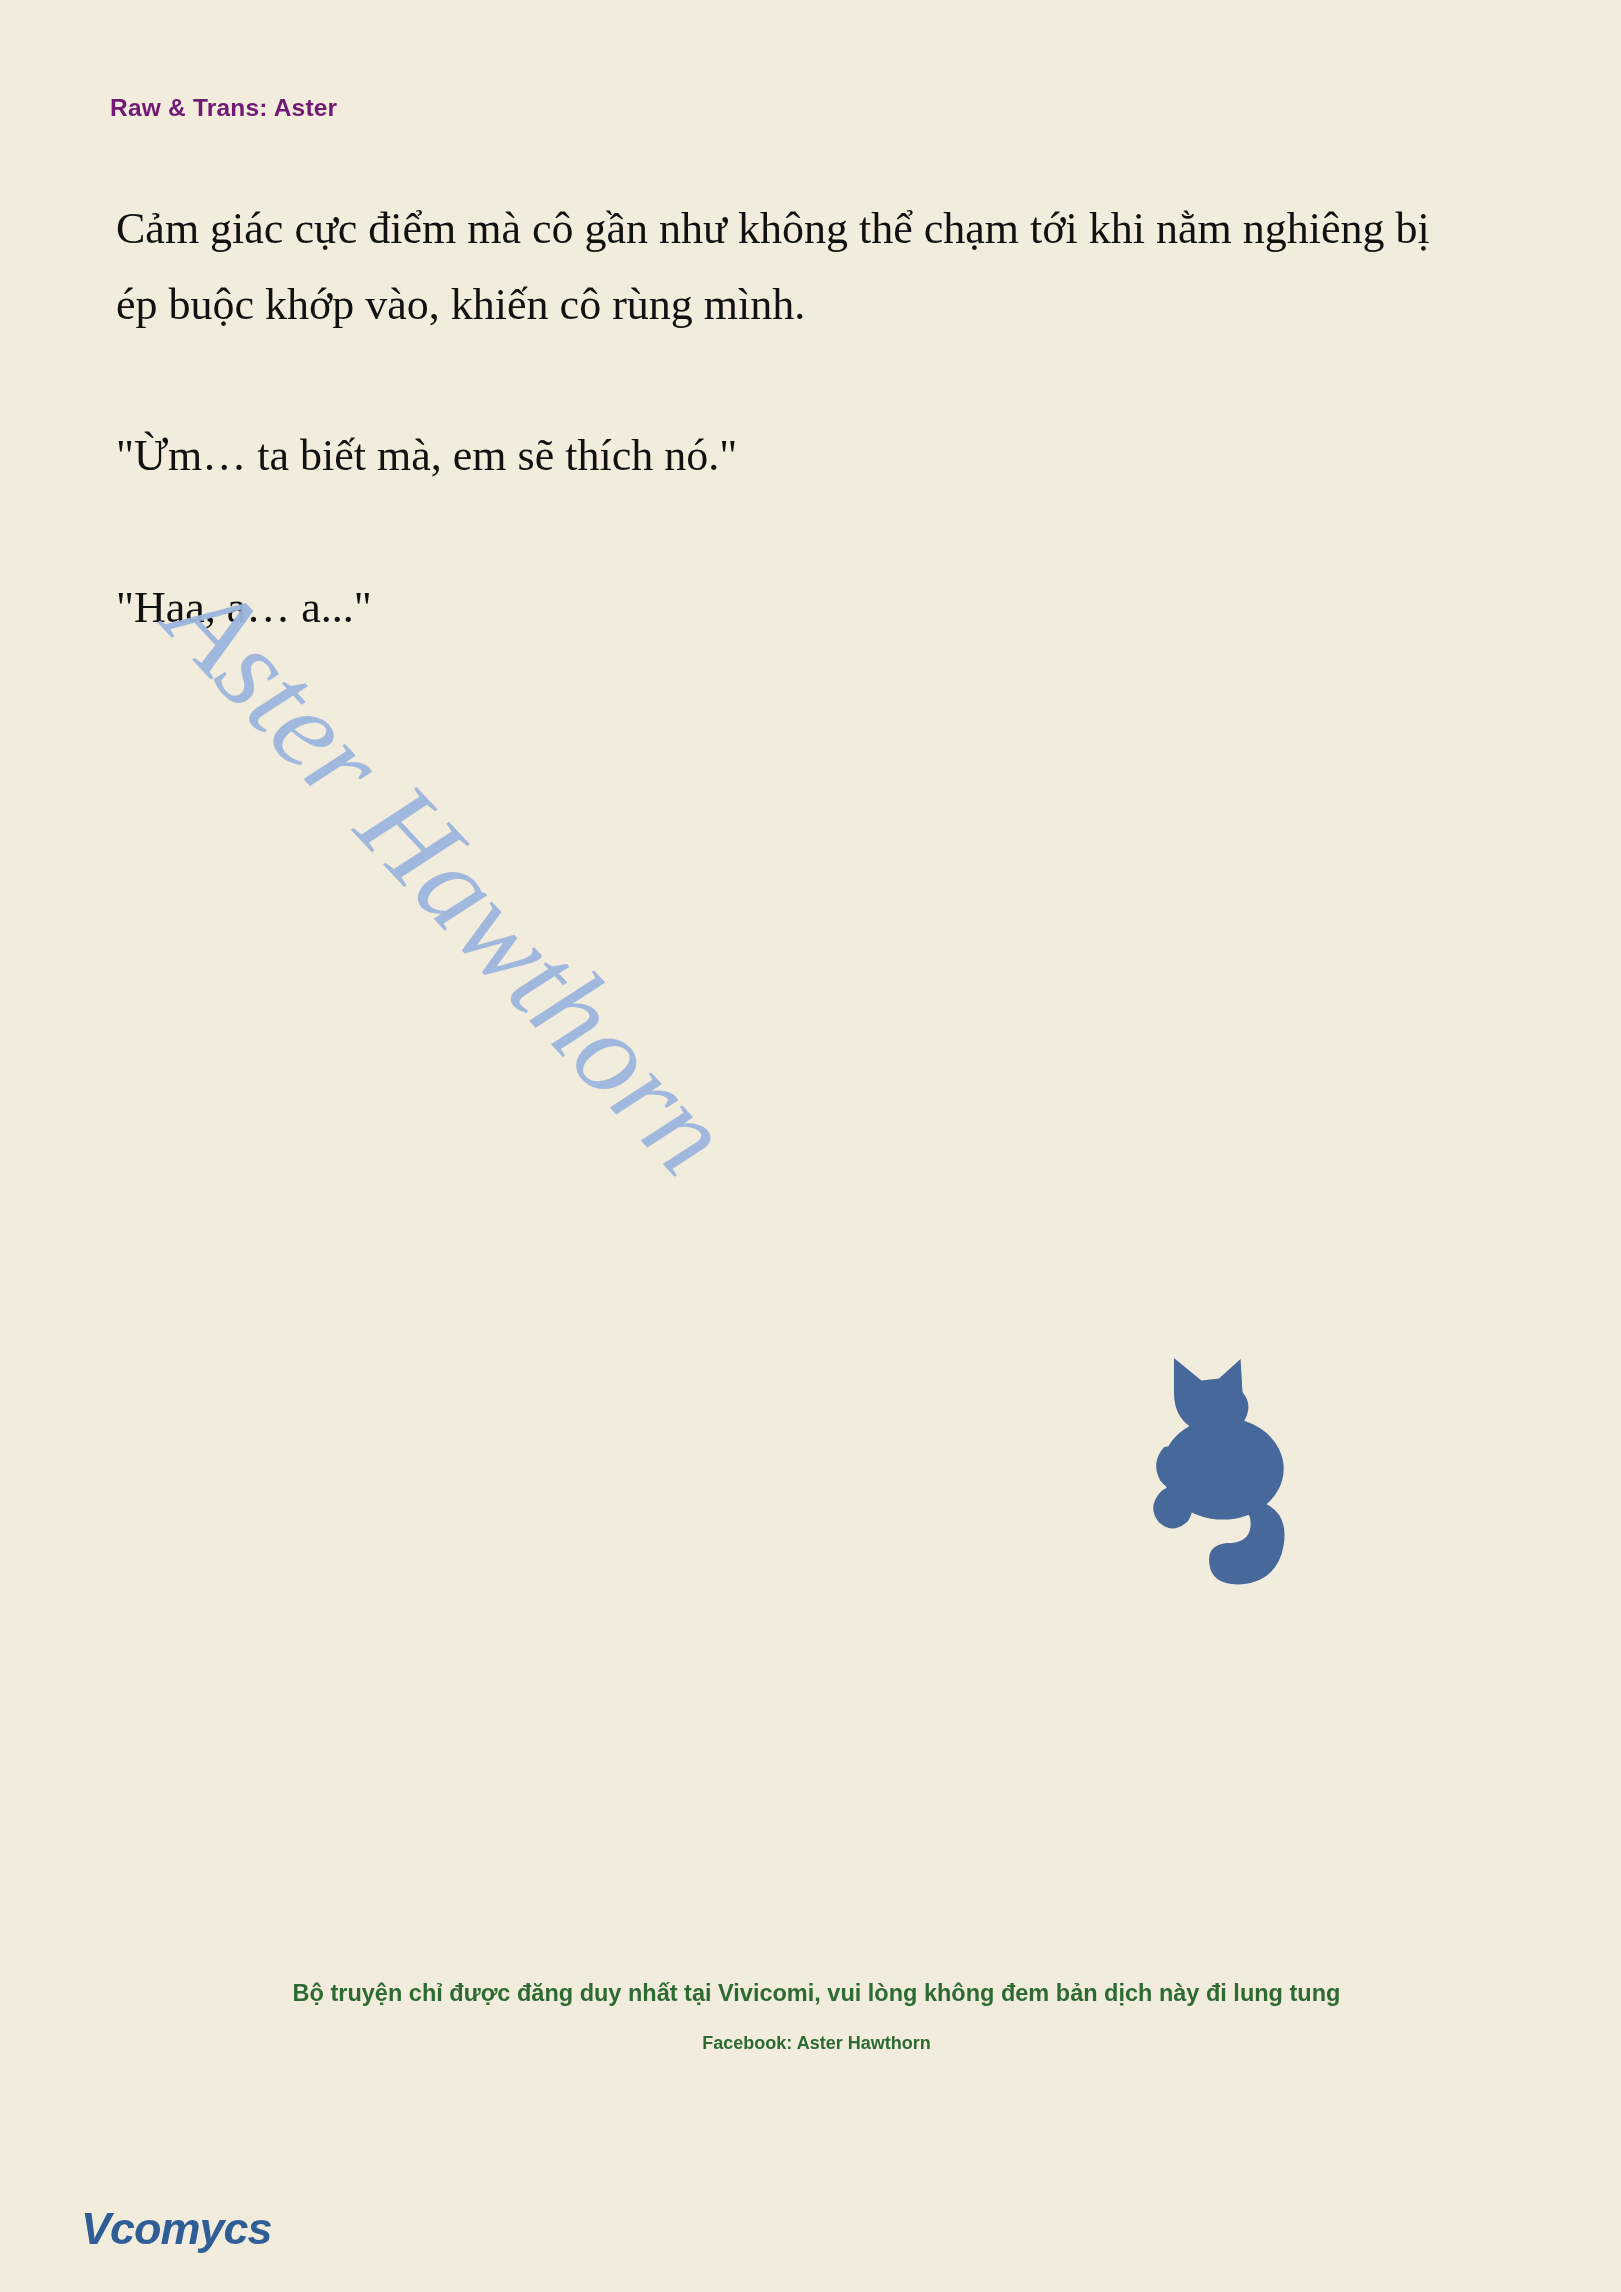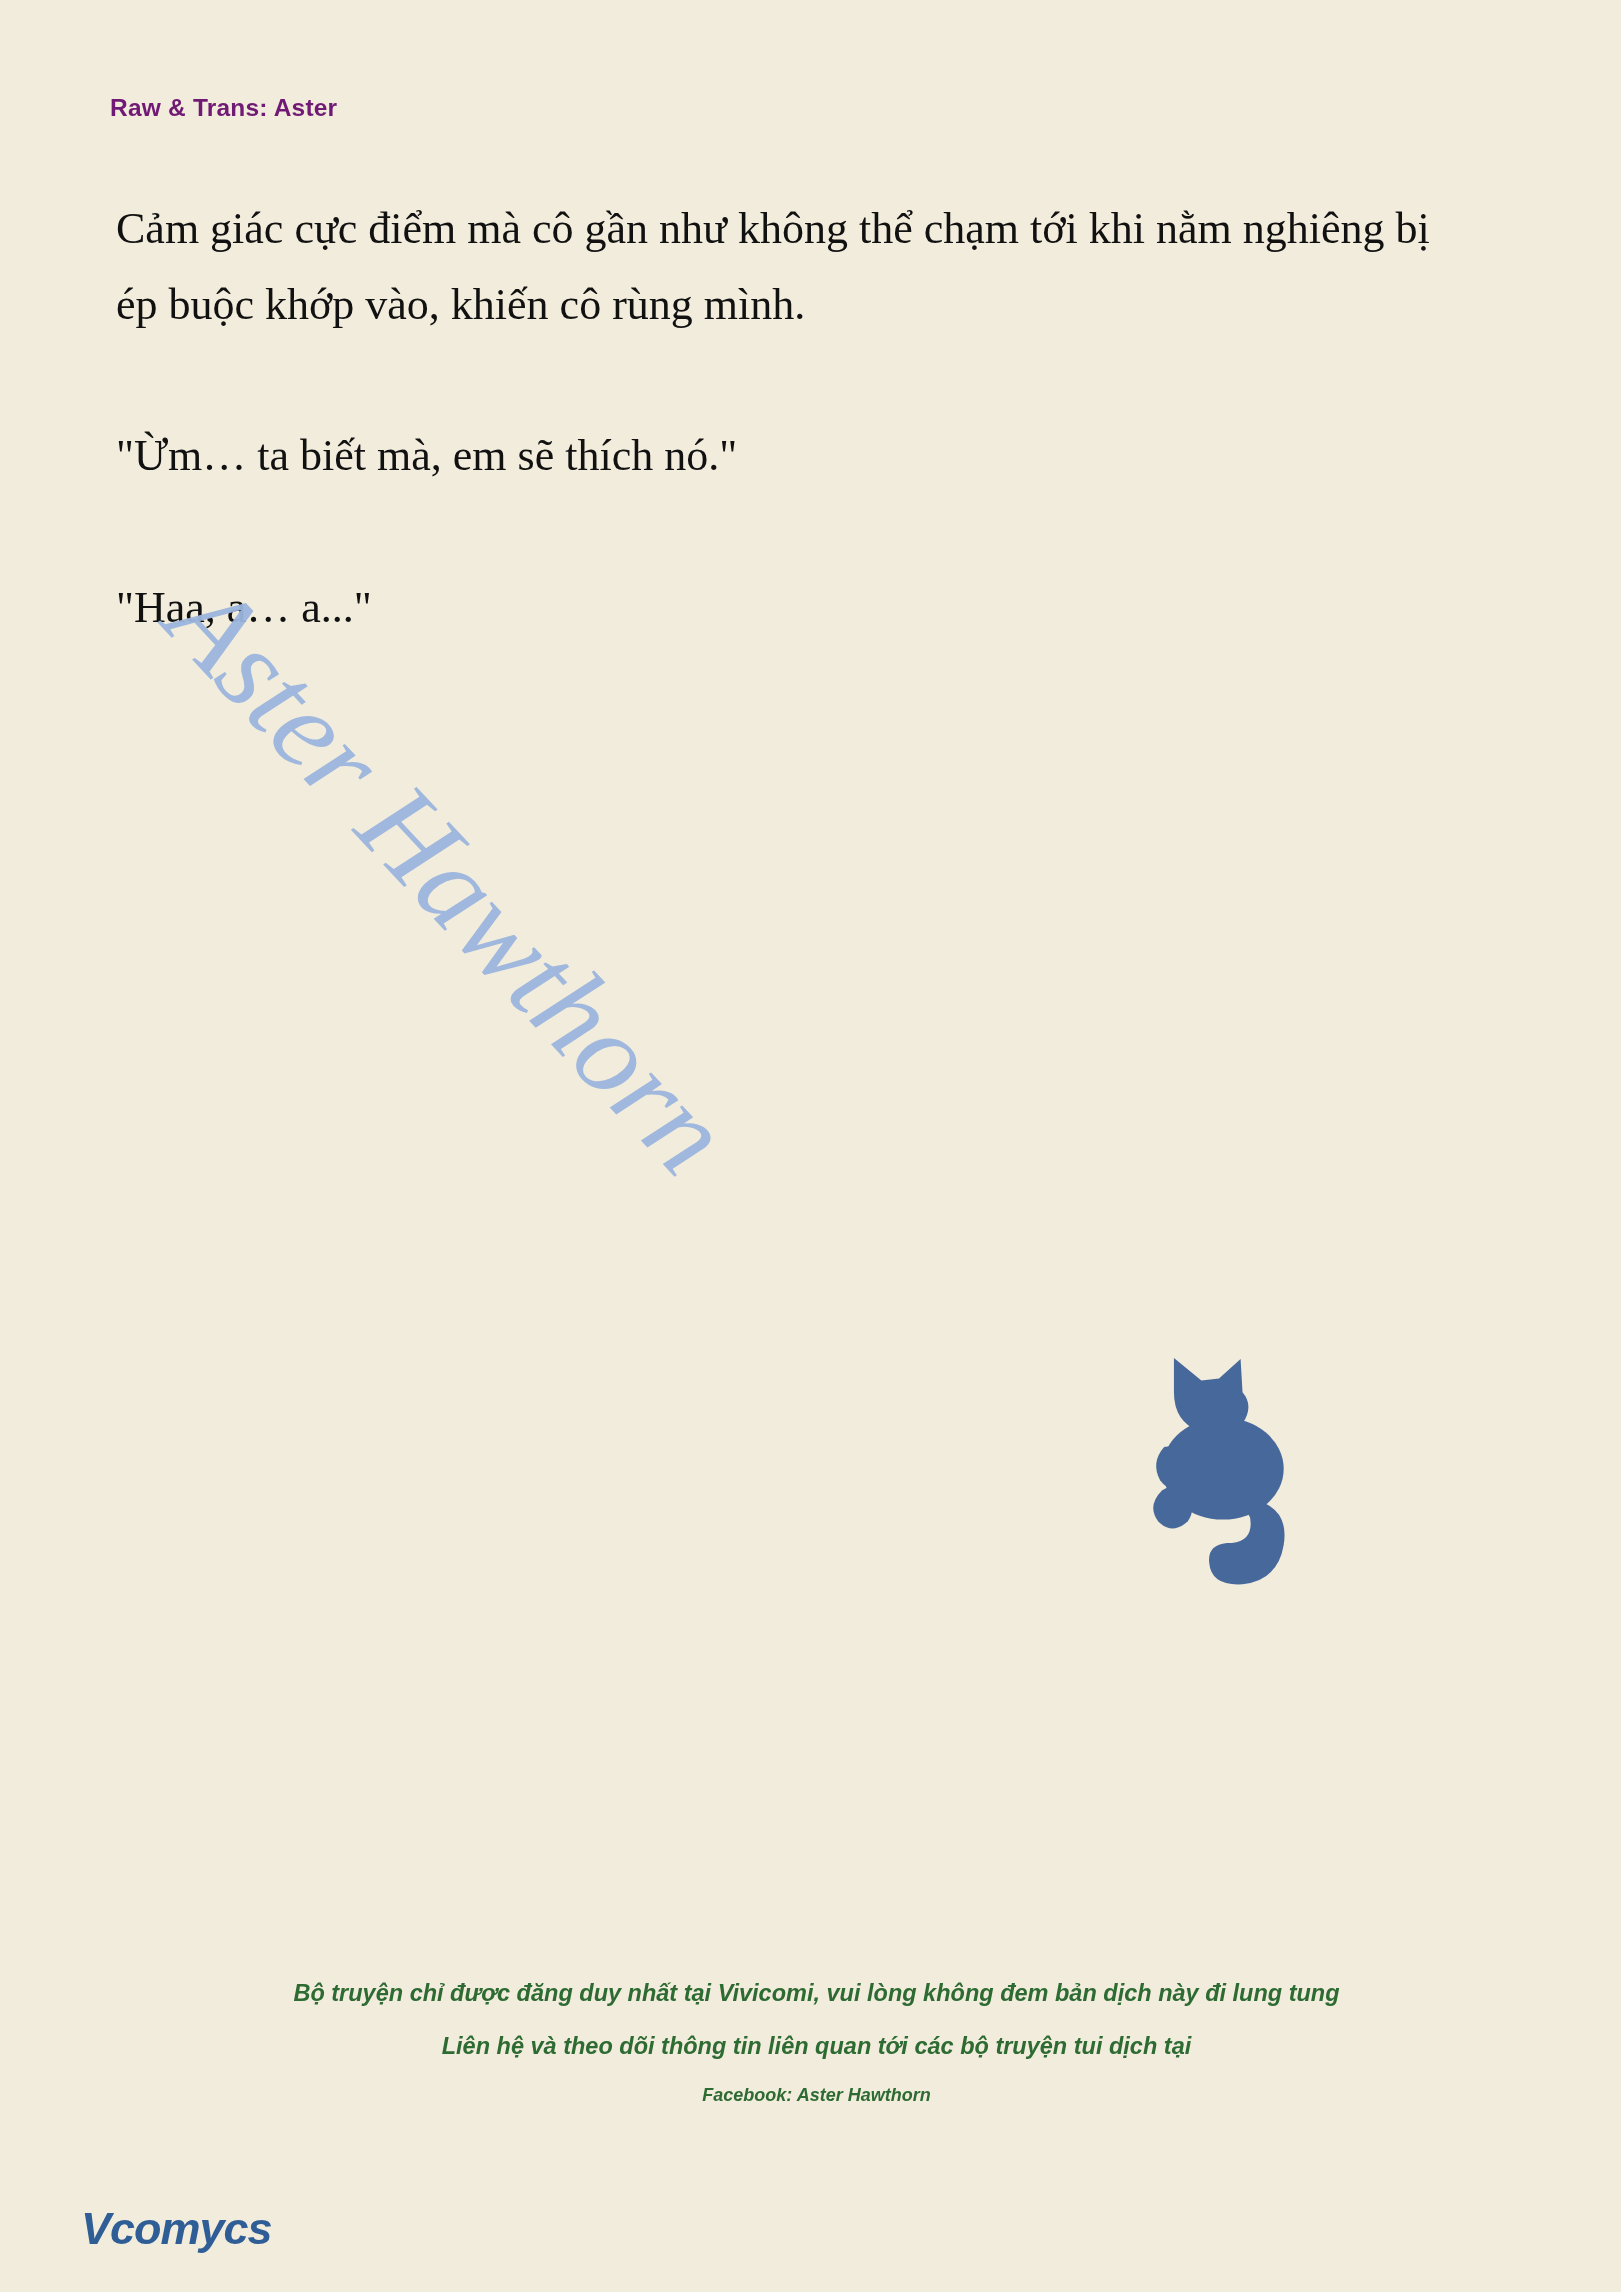--- a/index.html
+++ b/index.html
@@ -83,21 +83,20 @@
 
   .footer-note {
     position: absolute;
     left: 0;
     right: 0;
     top: 1980px;
     text-align: center;
     font-family: "Liberation Sans", sans-serif;
     color: #2d6b33;
     font-weight: 700;
-    font-style: italic;
     margin-left: 12px;
   }
   .footer-note .l1 { font-size: 23.5px; margin-bottom: 25.5px; }
   .footer-note .l2 { font-size: 23.5px; margin-bottom: 25.5px; }
   .footer-note .l3 { font-size: 18px; }
 
   .brand-logo {
     position: absolute;
     left: 44px;
     bottom: 27.4px;
@@ -143,21 +142,20 @@
       <path d="M48 96 Q34 112 44 130 Q56 146 74 134 Q84 124 76 108 Q66 92 48 96 Z"></path>
 
       <path d="M46 140 Q30 156 42 172 Q56 186 72 172 Q82 158 70 144 Q58 132 46 140 Z"></path>
 
       <path d="M140 150 Q176 158 170 196 Q164 232 128 236 Q96 238 94 214 Q92 196 112 194 Q134 194 136 178 Q138 162 126 158 Z"></path>
     </g>
   </svg>
 
   <div class="footer-note">
     <div class="l1">Bộ truyện chỉ được đăng duy nhất tại Vivicomi, vui lòng không đem bản dịch này đi lung tung</div>
-    <div class="l2">Liên hệ và theo dõi thông tin liên quan tới các bộ truyện tui dịch tại</div>
     <div class="l3">Facebook: Aster Hawthorn</div>
   </div>
 
   <div class="brand-logo">
     <div class="logo-text">Vcomycs</div>
   </div>
 
 </div>
 
 

